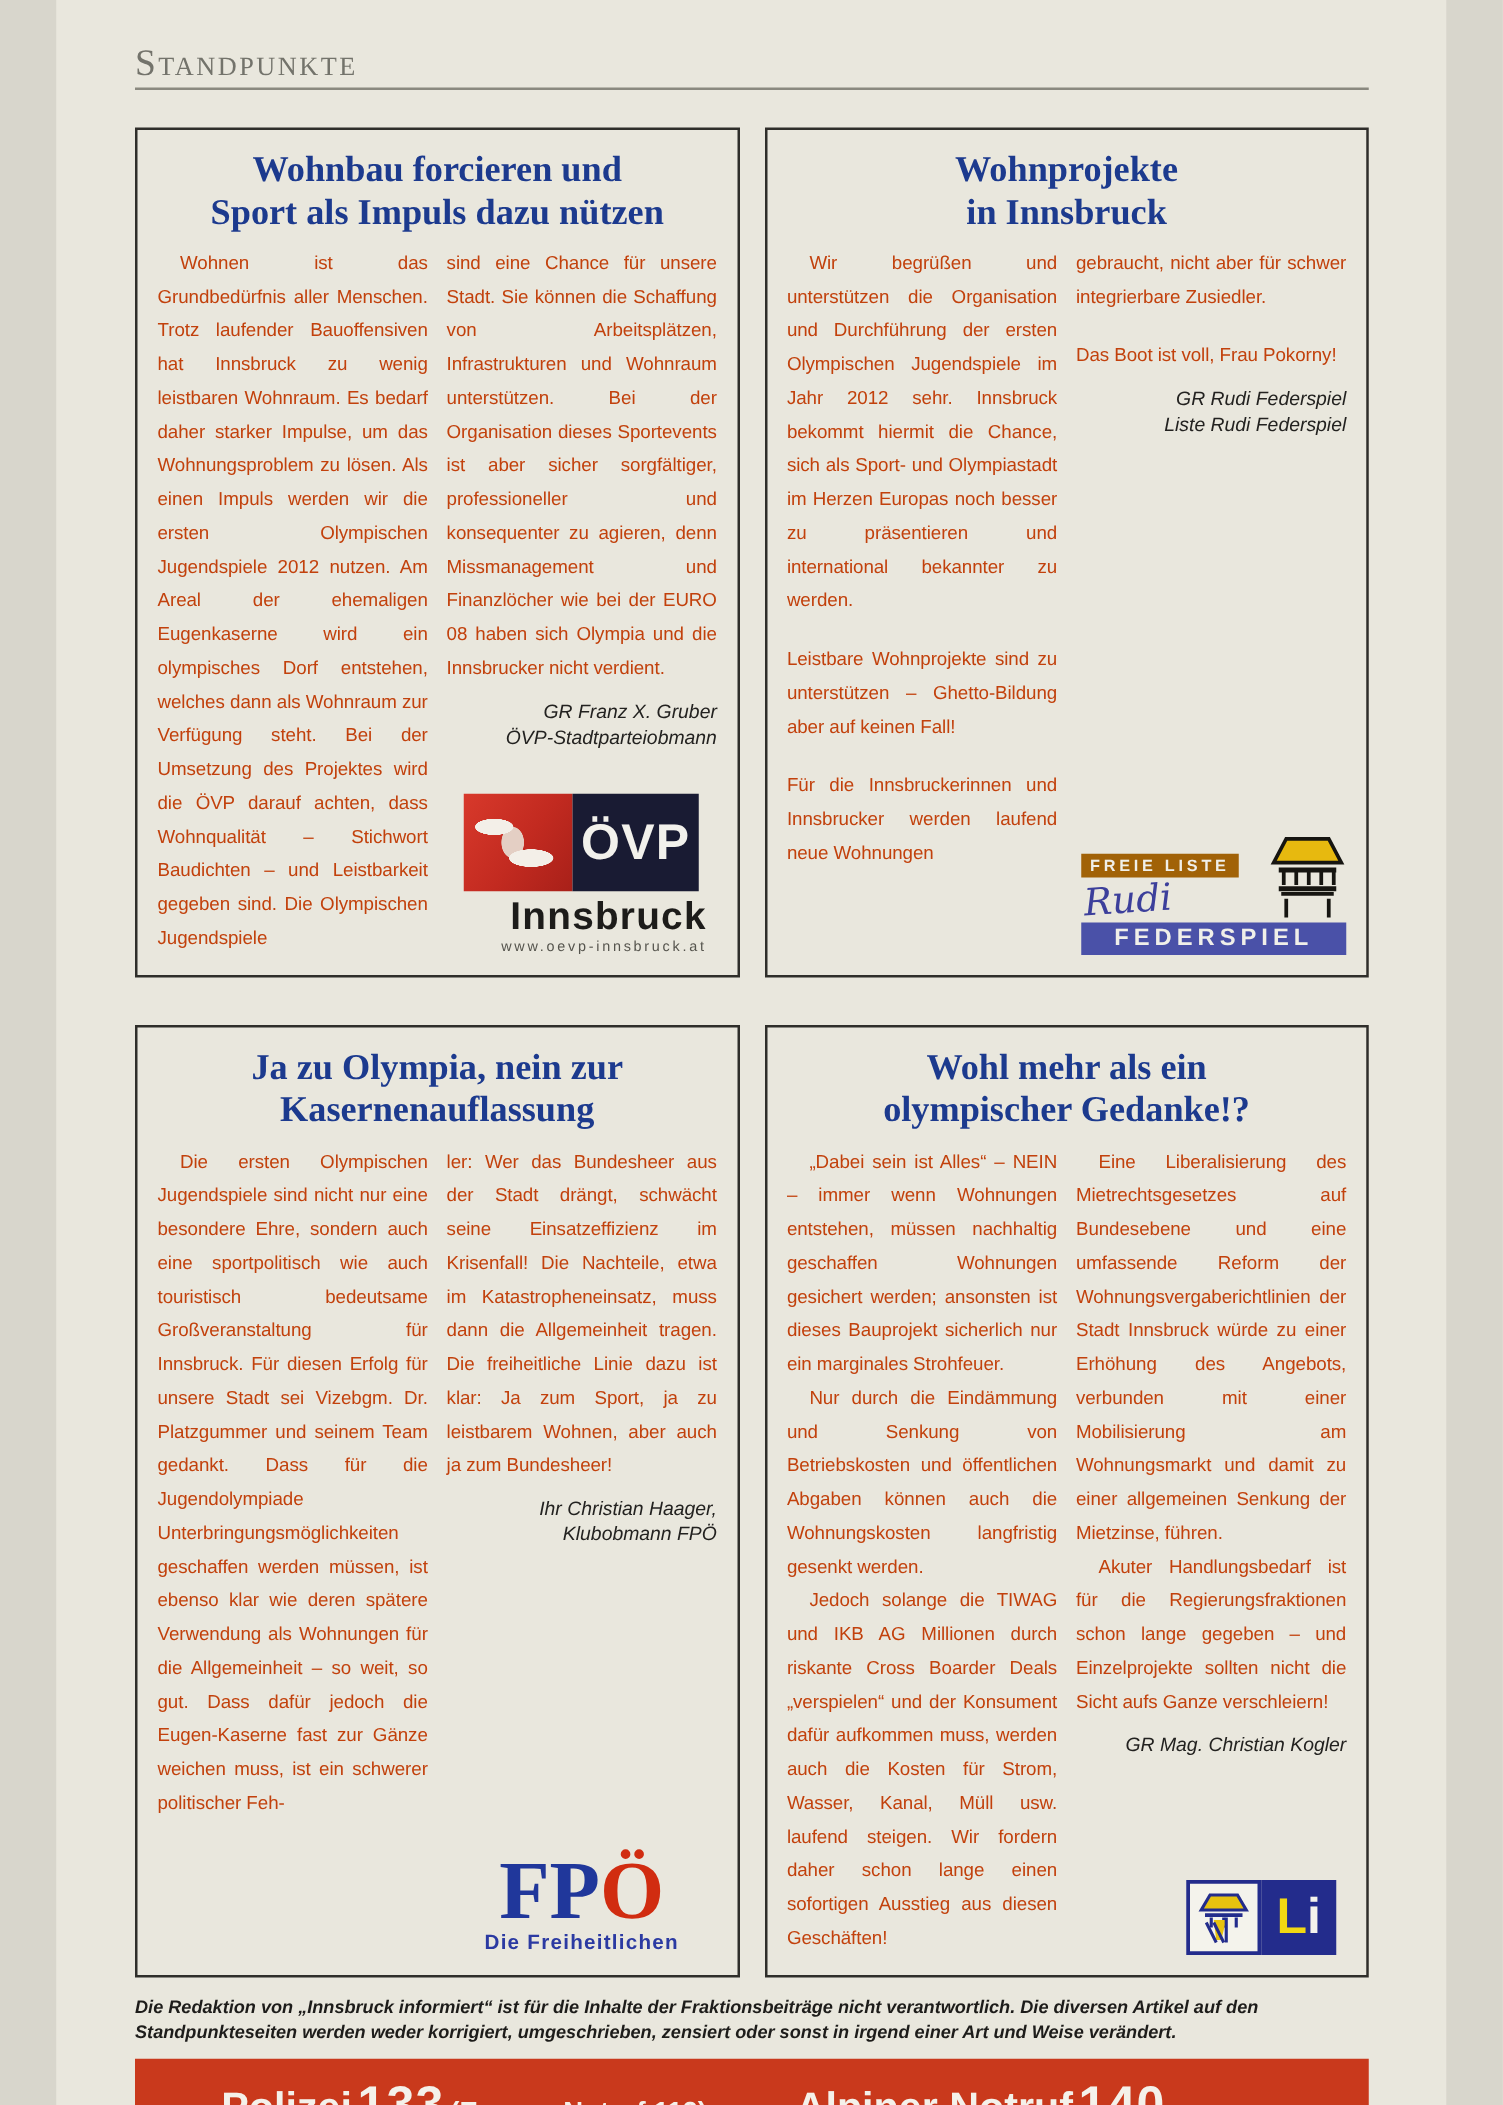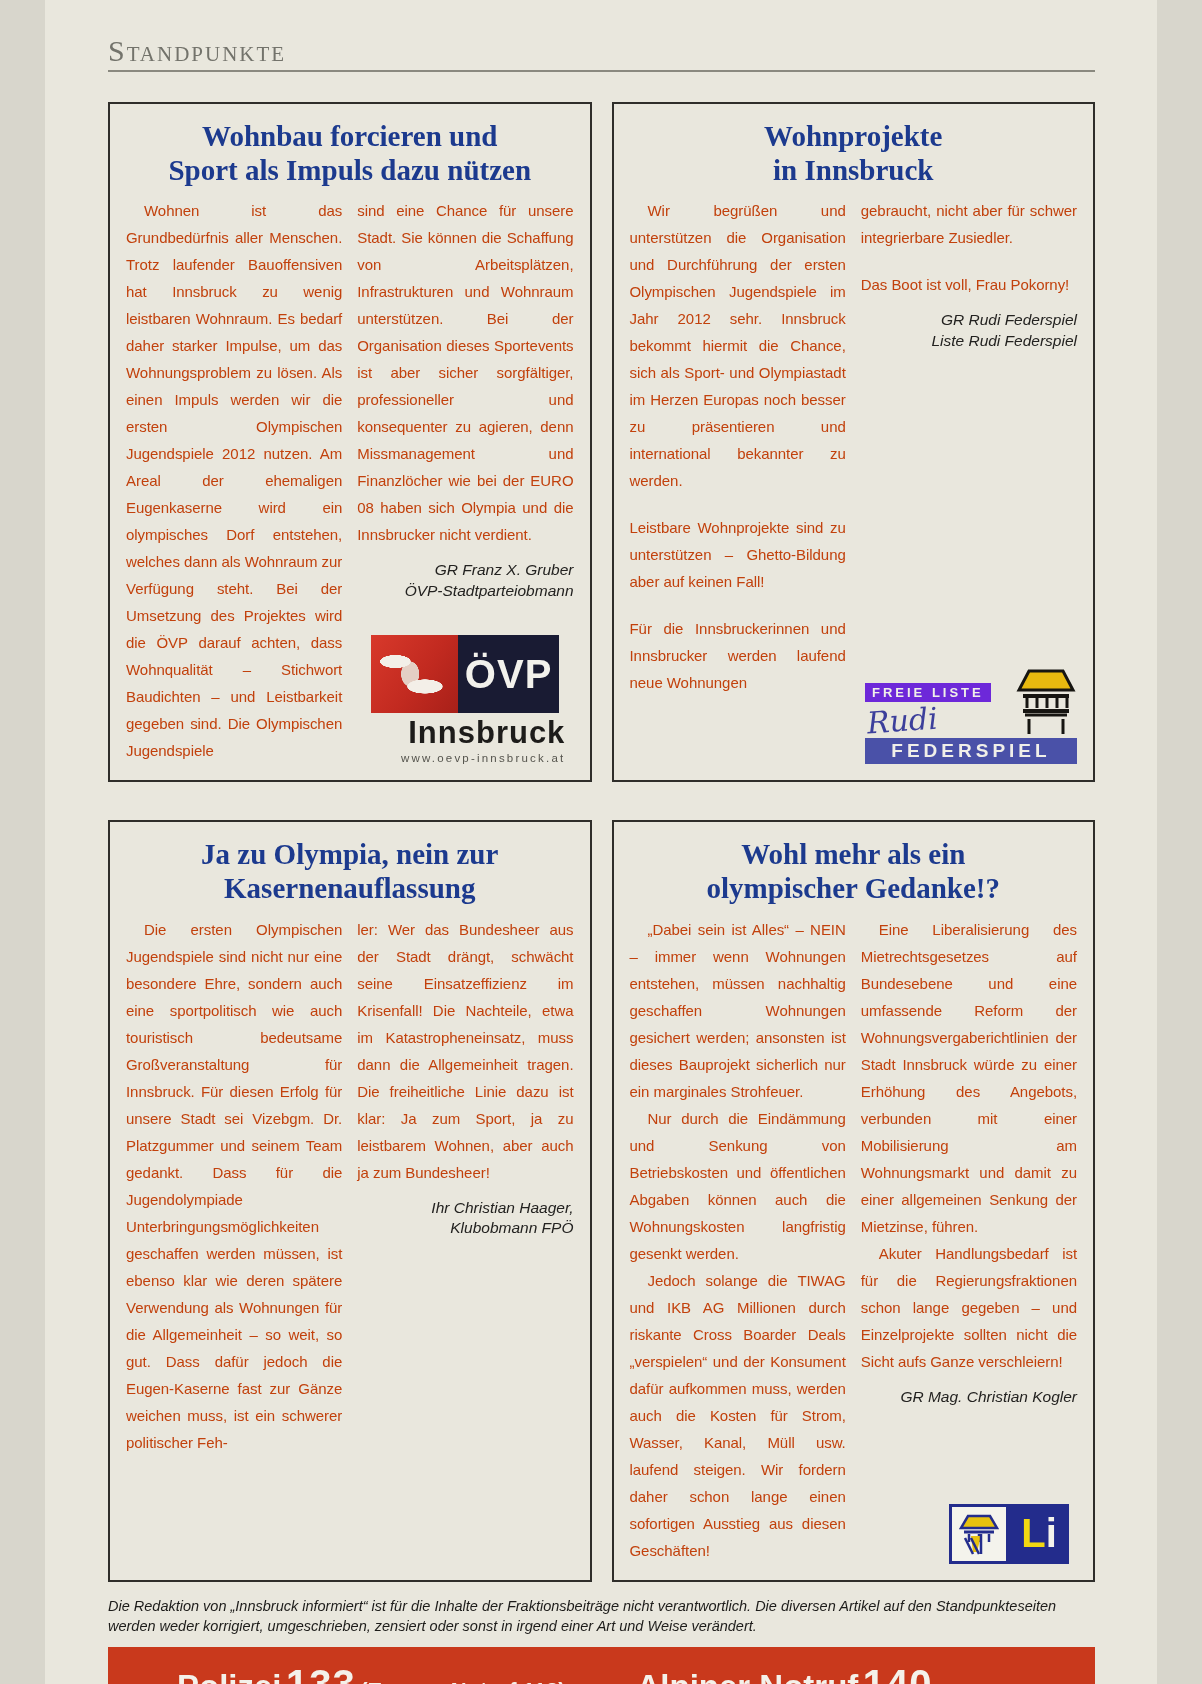--- a/index.html
+++ b/index.html
@@ -67,21 +67,21 @@
     font-weight:bold; font-size:40px; letter-spacing:1px;
   }
   .ovp-city { font-weight:bold; font-size:31px; letter-spacing:1px; color:#1d1c1a; margin-top:2px; }
   .ovp-url { font-size:11.5px; letter-spacing:2.2px; color:#55544d; margin-top:1px; }
 
   
   .fed-logo { margin-top:auto; padding-top:14px; align-self:flex-end; width:212px; position:relative; }
   .fed-row { display:flex; align-items:flex-end; }
   .fed-left { flex:1; }
   .fed-badge {
-    display:inline-block; background:#6d28d9; color:#f0efe9;
+    display:inline-block; background:#a16207; color:#f0efe9;
     font-weight:bold; font-size:13px; letter-spacing:3px;
     padding:2px 7px;
   }
   .fed-script {
     font-family:"DejaVu Serif", serif; font-style:italic;
     color:#3c3f9b; font-size:30px; line-height:1; margin:4px 0 2px 2px;
     transform:rotate(-4deg); display:inline-block;
   }
   .fed-badge2 {
     display:block; background:#4a51a8; color:#f0efe9; text-align:center;
@@ -103,21 +103,21 @@
   .li-sq2 {
     width:60px; height:60px; background:#232c8c; color:#f2d812;
     display:flex; align-items:center; justify-content:center;
     font-weight:bold; font-size:40px; font-family:"Liberation Sans", sans-serif;
   }
   .li-sq2 .li-i { color:#f4f3ec; }
 
   
   .disclaimer {
     margin-top:14px;
-    font-style:italic; font-weight:normal;
+    font-style:italic; font-weight:bold;
     font-size:14.5px; line-height:1.42; color:#1d1c1a;
   }
 
   
   .banner {
     margin-top:10px; background:#c9391c; color:#f4f1ea;
     display:flex; padding:14px 20px 16px 48px;
   }
   .banner-col { flex:1; }
   .banner-line { white-space:nowrap; line-height:1.18; }
@@ -223,20 +223,24 @@
       <div class="box-cols">
         <div class="col">
           <p class="indent">Die ersten Olympischen Jugendspiele sind nicht nur eine besondere Ehre, sondern auch eine sportpolitisch wie auch touristisch bedeutsame Großveranstaltung für Innsbruck. Für diesen Erfolg für unsere Stadt sei Vizebgm. Dr. Platzgummer und seinem Team gedankt. Dass für die Jugendolympiade Unterbringungsmöglichkeiten geschaffen werden müssen, ist ebenso klar wie deren spätere Verwendung als Wohnungen für die Allgemeinheit – so weit, so gut. Dass dafür jedoch die Eugen-Kaserne fast zur Gänze weichen muss, ist ein schwerer politischer Feh-</p>
         </div>
         <div class="col">
           <p>ler: Wer das Bundesheer aus der Stadt drängt, schwächt seine Einsatzeffizienz im Krisenfall! Die Nachteile, etwa im Katastropheneinsatz, muss dann die Allgemeinheit tragen. Die freiheitliche Linie dazu ist klar: Ja zum Sport, ja zu leistbarem Wohnen, aber auch ja zum Bundesheer!</p>
           <div class="signature">
             <div>Ihr Christian Haager,</div>
             <div>Klubobmann FPÖ</div>
           </div>
+          <div class="fpo-logo">
+            <div class="fpo-word"><span class="fp">FP</span><span class="oe">Ö</span></div>
+            <div class="fpo-sub">Die Freiheitlichen</div>
+          </div>
         </div>
       </div>
     </div>
 
     <div class="box">
       <h2 class="box-title">
         <span>Wohl mehr als ein</span>
         <span>olympischer Gedanke!?</span>
       </h2>
       <div class="box-cols">

